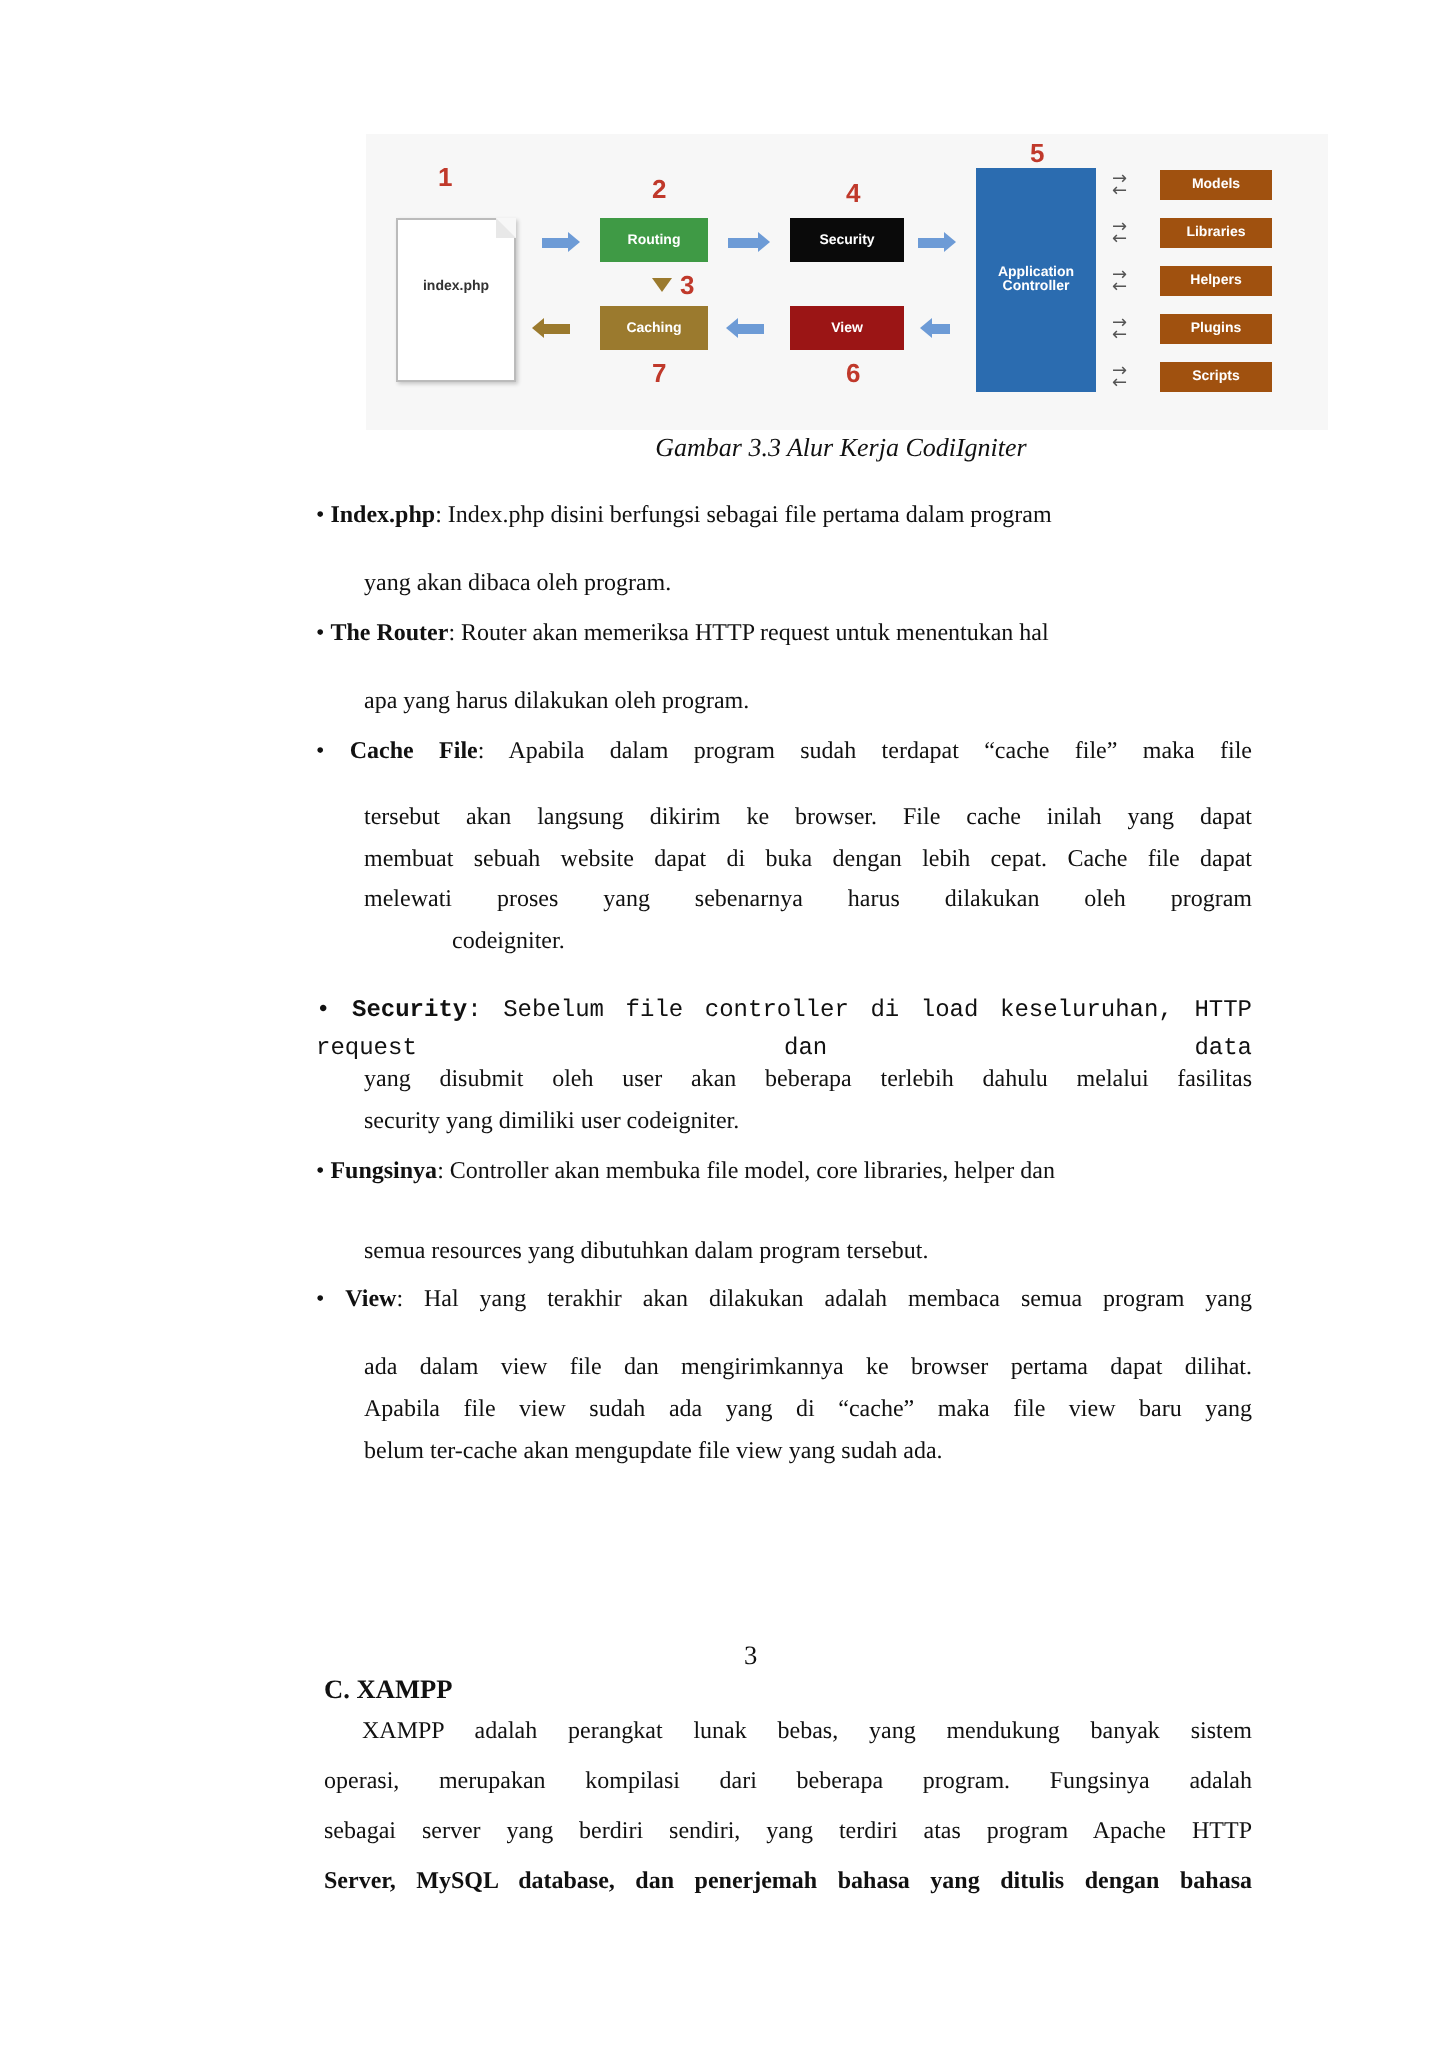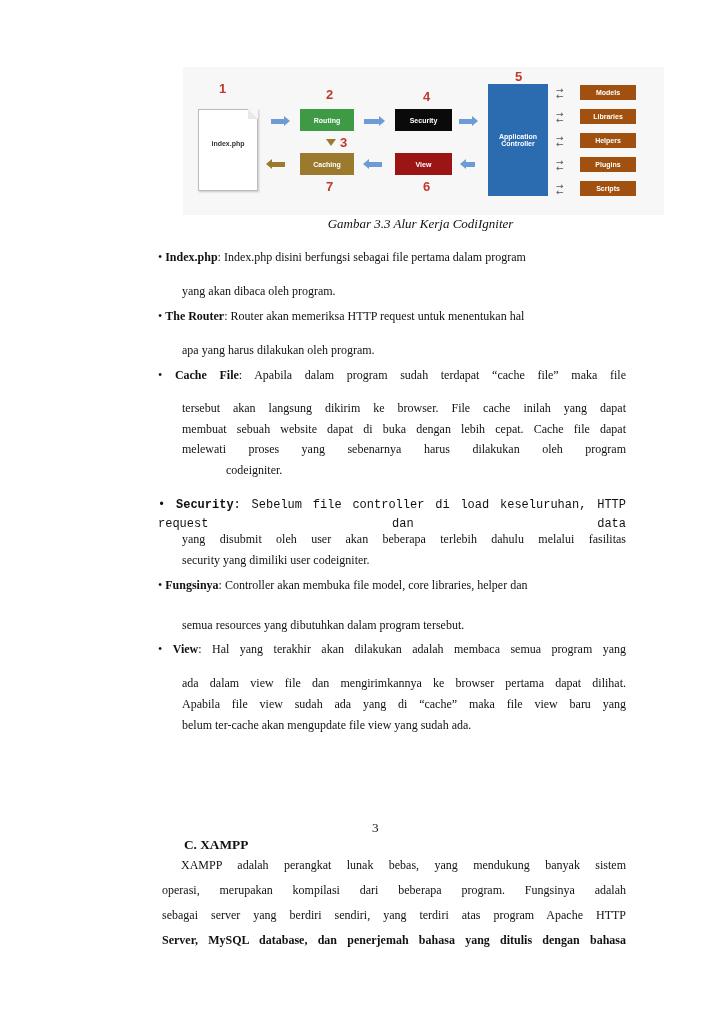--- a/index.html
+++ b/index.html
@@ -19,21 +19,21 @@
   .arrow.r:after { content:""; position:absolute; right:-5px; top:-3px; border-left:6px solid currentColor;
          border-top:5px solid transparent; border-bottom:5px solid transparent; }
   .arrow.l:before { content:""; position:absolute; left:-5px; top:-3px; border-right:6px solid currentColor;
          border-top:5px solid transparent; border-bottom:5px solid transparent; }
   .thin { position:absolute; font-size:9px; line-height:6px; color:#555; font-family:"DejaVu Sans", sans-serif; }
   .caption { position:absolute; left:0; width:725px; top:216px; text-align:center; font-style:italic; font-size:13px; padding-left:116px; box-sizing:border-box; }
   .txt { position:absolute; font-size:12px; line-height:19px; }
   .just { text-align:justify; text-align-last:justify; }
   b { font-weight:bold; }
   .pnum { position:absolute; left:372px; top:820px; font-size:13.3px; }
-  .heading { position:absolute; left:162px; top:837px; font-size:13.3px; font-weight:bold;margin-left:22px; }
+  .heading { position:absolute; left:162px; top:837px; font-size:13.3px; font-weight:bold; }
 </style>
 </head>
 <body>
 
 <div class="figure">
   <span class="fig-num" style="left:36px;top:14px">1</span>
   <div class="doc">
     <div class="doc-label">index.php</div>
   </div>
 

